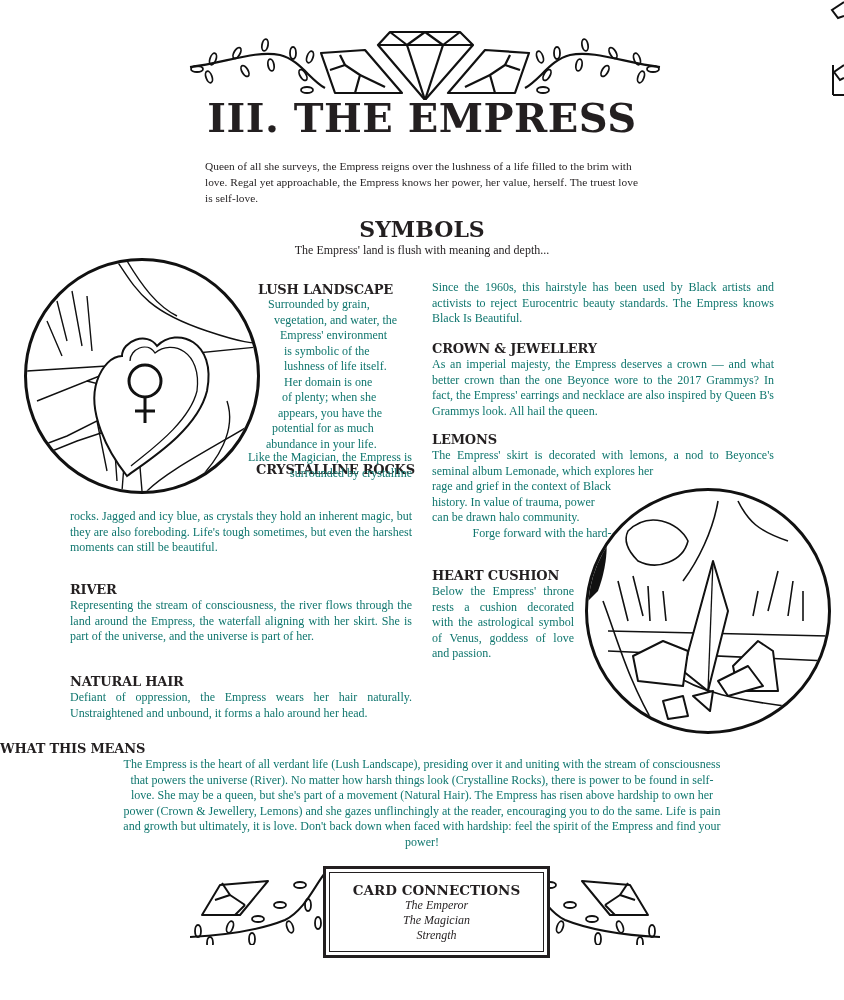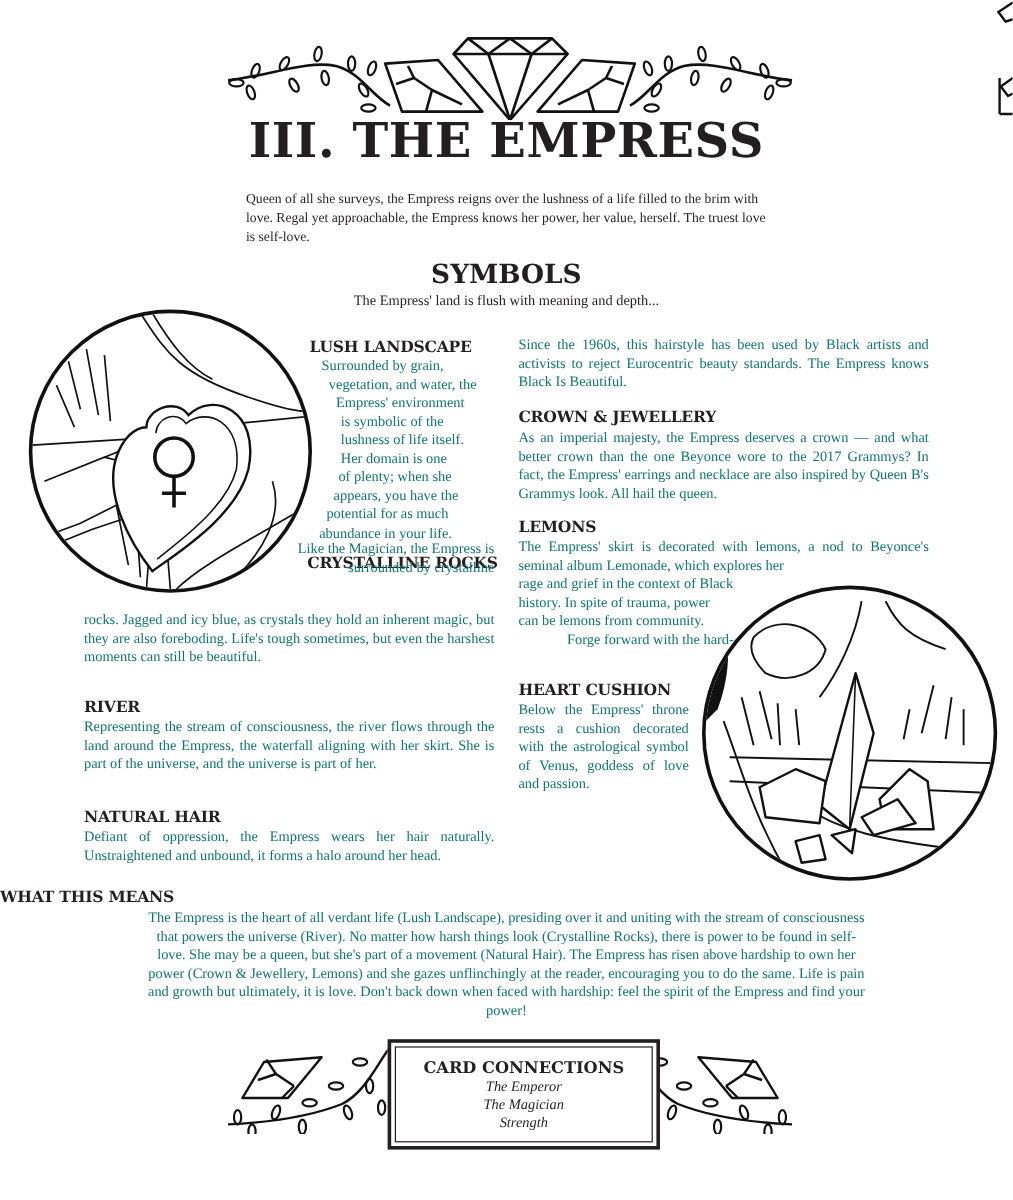--- a/index.html
+++ b/index.html
@@ -136,22 +136,22 @@
 
 <div class="abs p" style="left:432px;top:280px;width:342px">Since the 1960s, this hairstyle has been used by Black artists and activists to reject Eurocentric beauty standards. The Empress knows Black Is Beautiful.</div>
 
 <div class="abs h" style="left:432px;top:341px">CROWN &amp; JEWELLERY</div>
 <div class="abs p" style="left:432px;top:357px;width:342px">As an imperial majesty, the Empress deserves a crown — and what better crown than the one Beyonce wore to the 2017 Grammys? In fact, the Empress' earrings and necklace are also inspired by Queen B's Grammys look. All hail the queen.</div>
 
 <div class="abs h" style="left:432px;top:432px">LEMONS</div>
 <div class="abs p" style="left:432px;top:448px;width:342px">The Empress' skirt is decorated with lemons, a nod to Beyonce's seminal album Lemonade, which explores her</div>
 <div class="abs" style="left:432px;top:479px;width:220px">
   <div class="p" style="text-align:left">rage and grief in the context of Black</div>
-  <div class="p" style="text-align:left">history. In spite of trauma, power</div>
-  <div class="p" style="text-align:left">can be lemons from community.</div>
+  <div class="p" style="text-align:left">history. In value of trauma, power</div>
+  <div class="p" style="text-align:left">can be drawn halo community.</div>
   <div class="p" style="text-align:center">Forge forward with the hard-</div>
 </div>
 
 <div class="abs h" style="left:432px;top:568px">HEART CUSHION</div>
 <div class="abs p" style="left:432px;top:584px;width:142px">Below the Empress' throne rests a cushion decorated with the astrological symbol of Venus, goddess of love and passion.</div>
 
 <div class="abs circle" style="left:585px;top:488px;width:240px;height:240px">
   <svg width="240" height="240" viewBox="0 0 240 240">
     <path d="M0,10 C20,20 25,60 10,100 L0,110 Z" fill="#111"></path>
     <g fill="none" stroke="#111" stroke-width="1.6">

